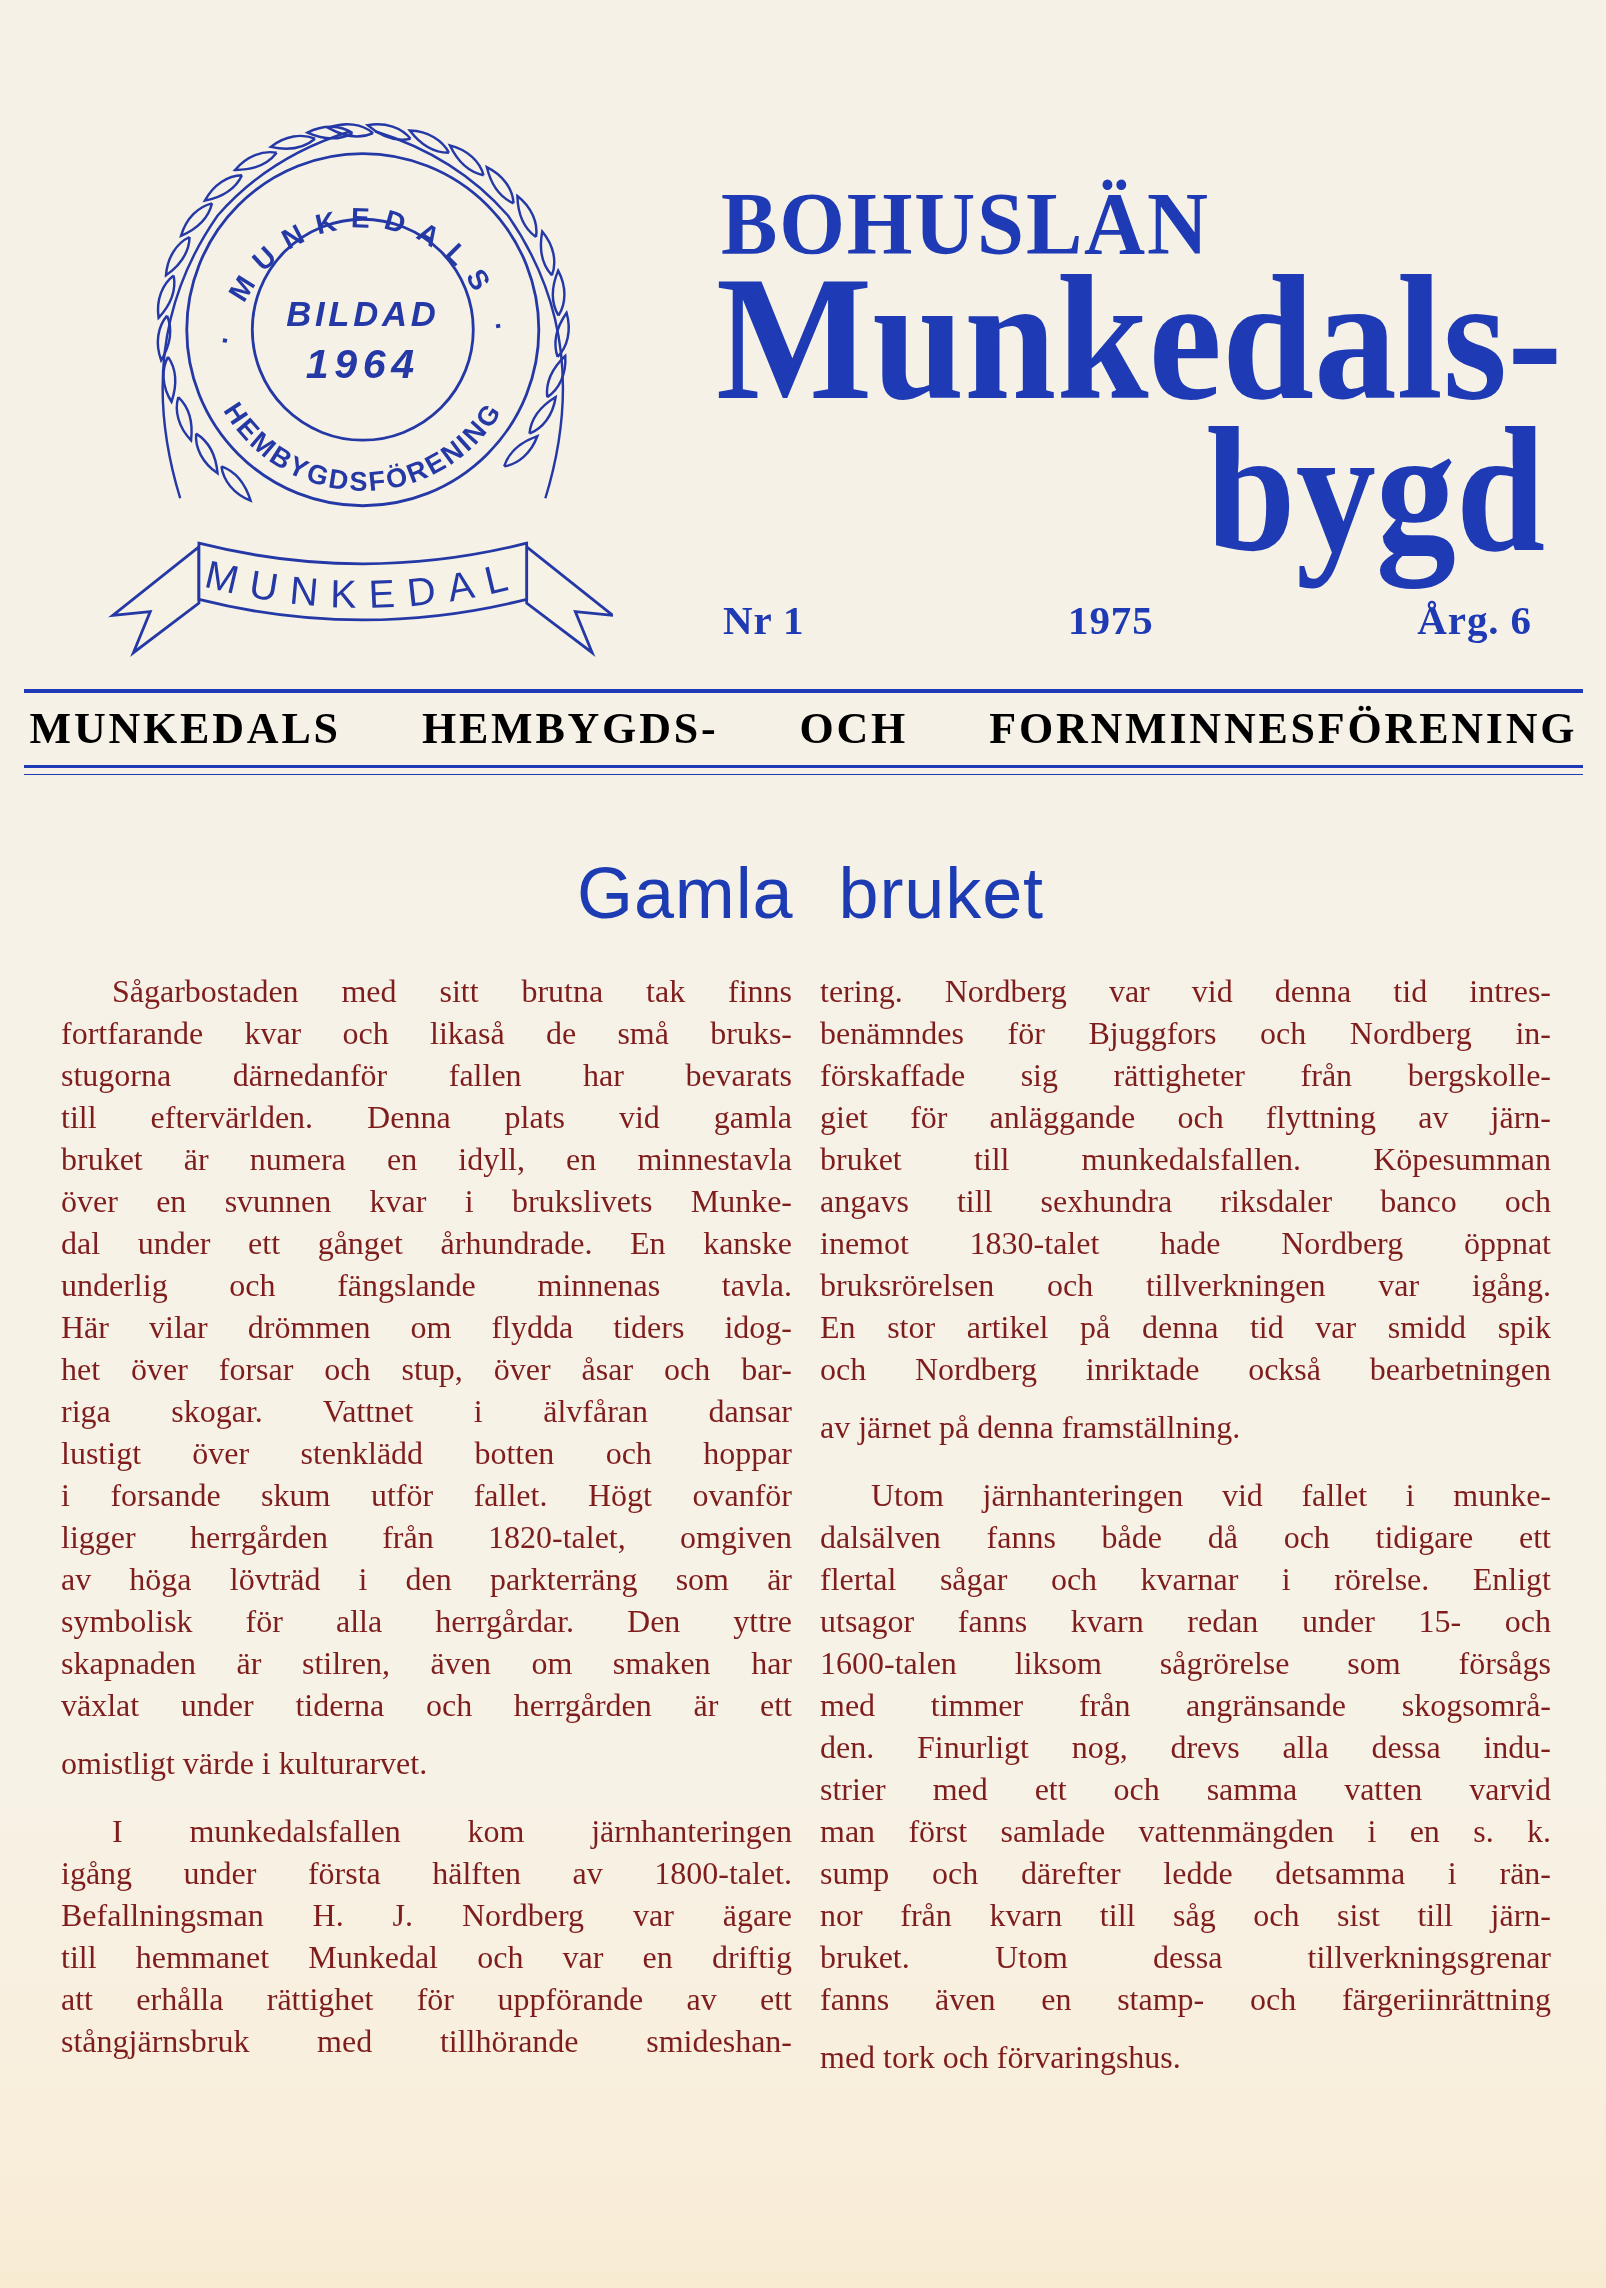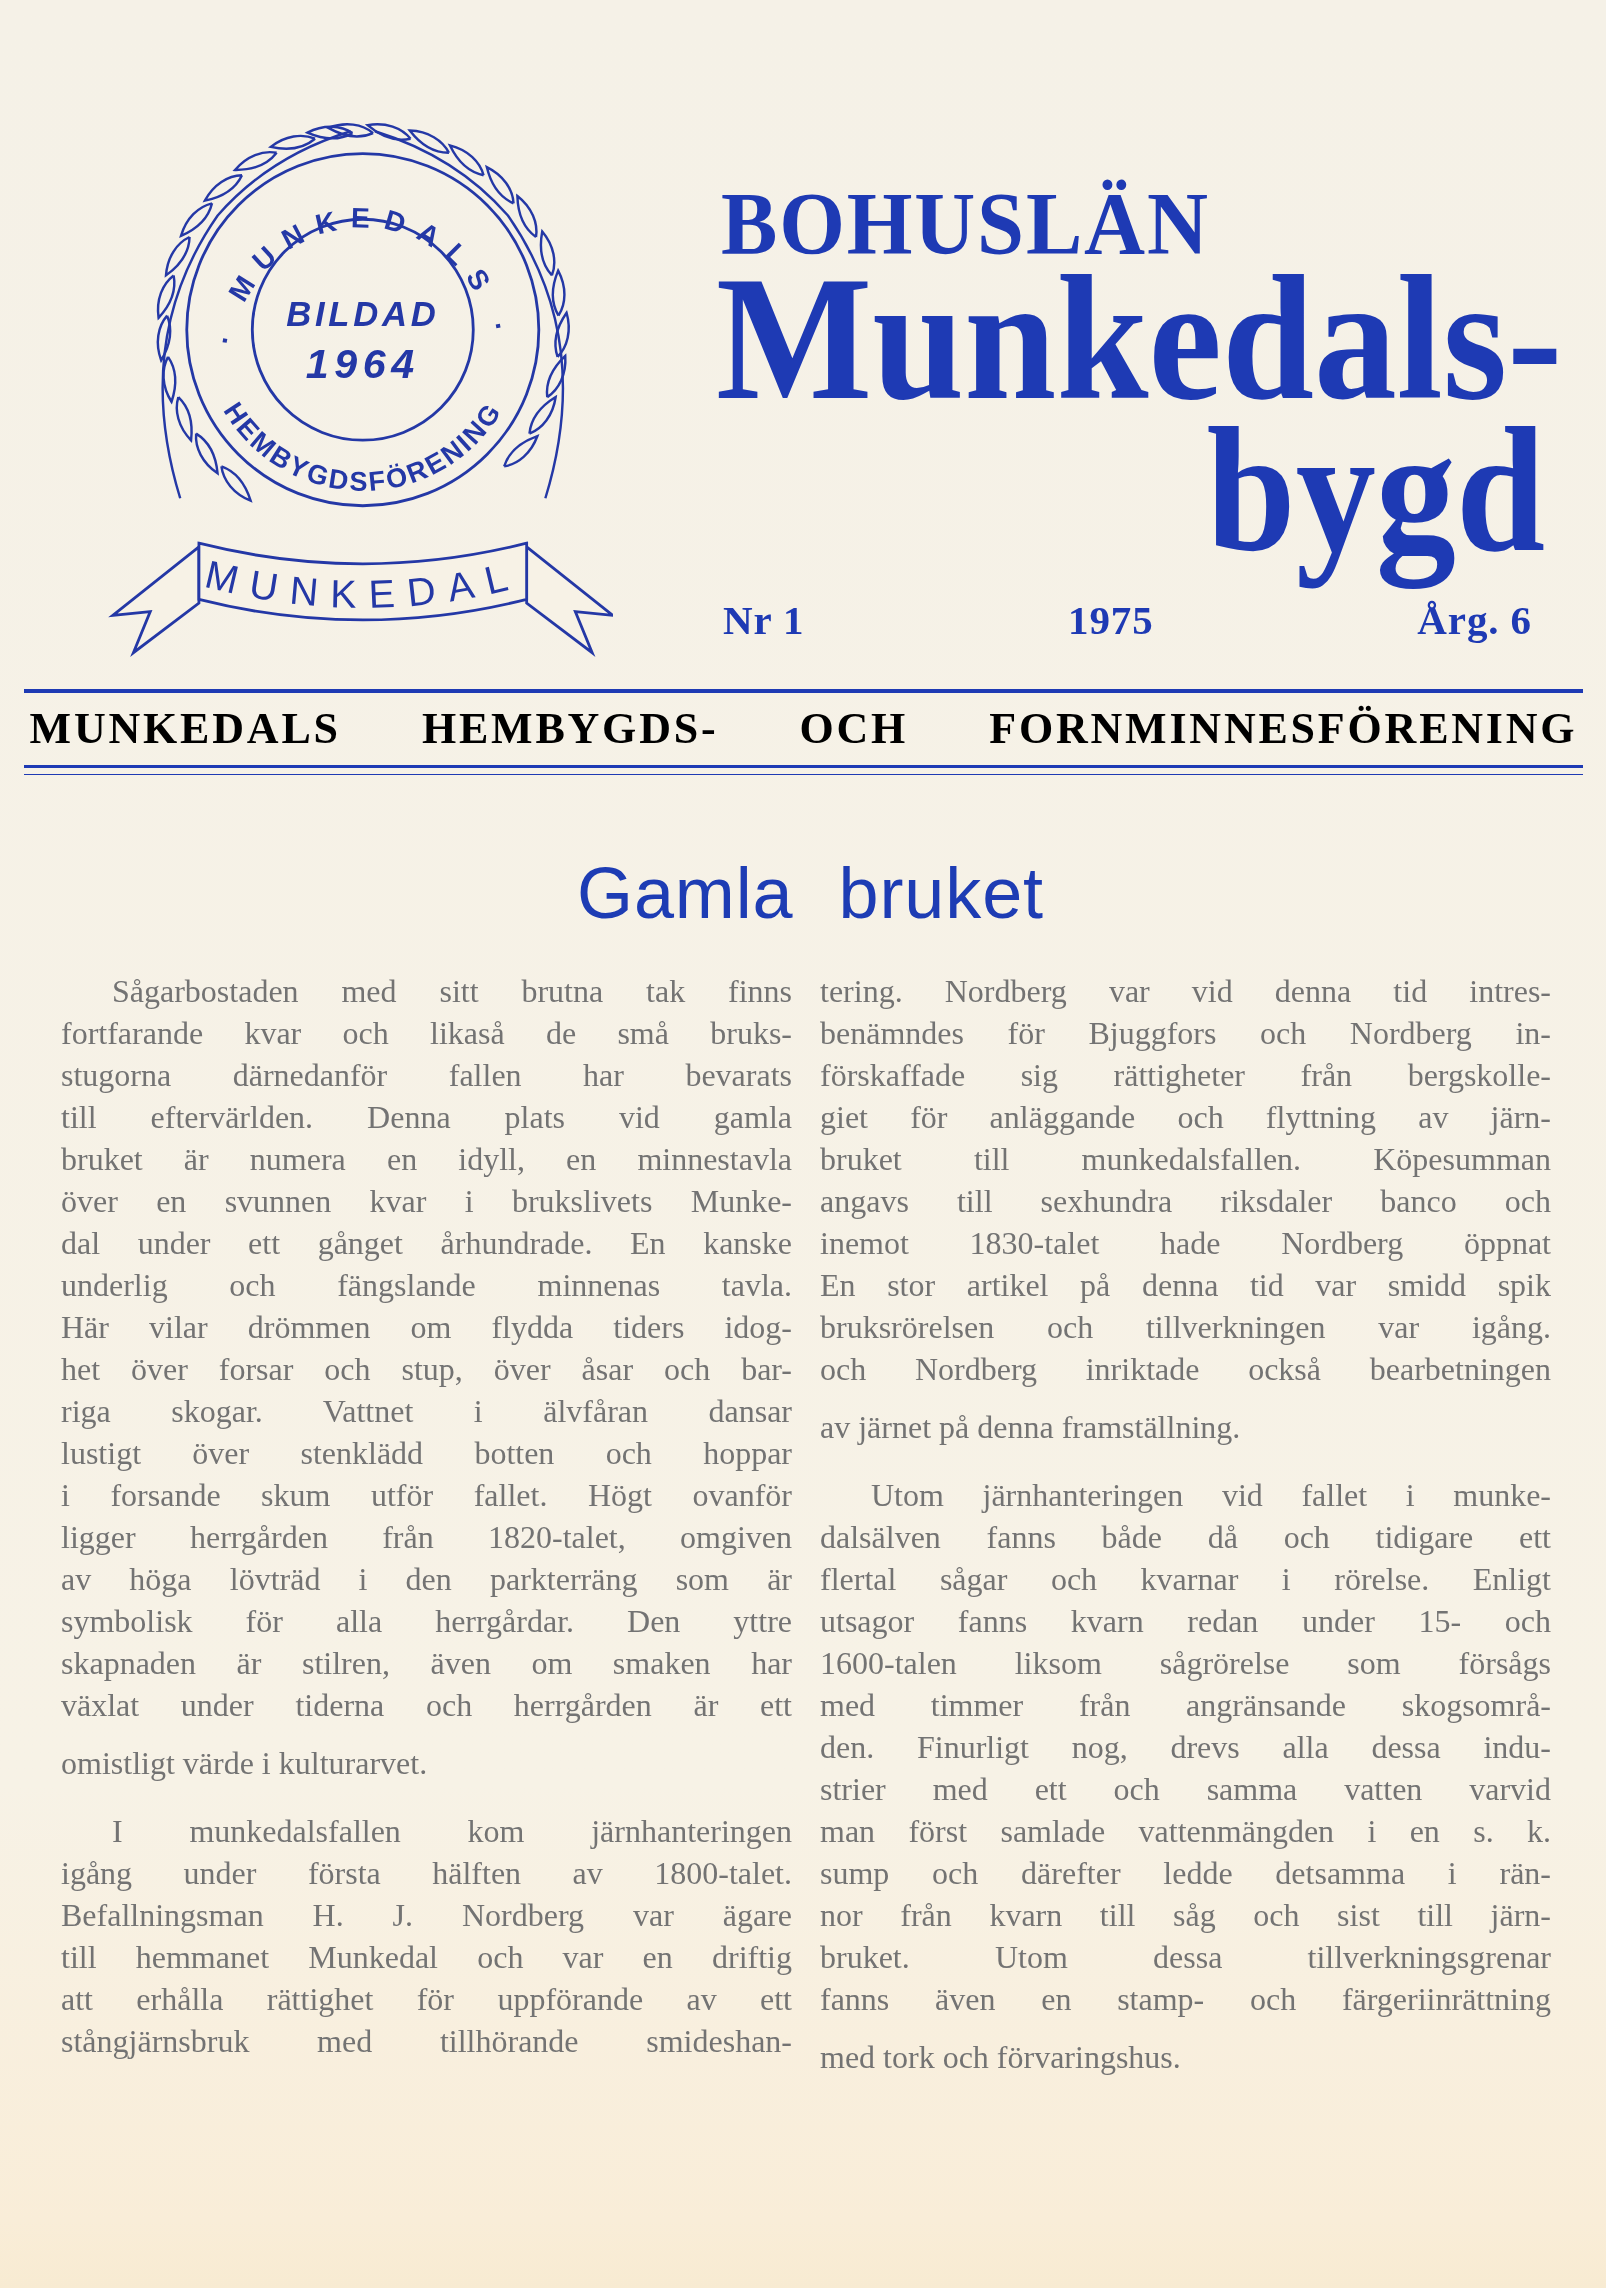--- a/index.html
+++ b/index.html
@@ -30,21 +30,21 @@
   .banner-rule-b{border-top:1.9px solid #1e3ab4;margin-top:5.6px;}
 
   
   .article-title{
     margin:79px 0 0 14px;text-align:center;
     font-family:"Liberation Sans","DejaVu Sans",sans-serif;
     font-weight:400;font-size:72px;line-height:1.1;color:#1d3cb4;
     letter-spacing:0.9px;word-spacing:24px;
   }
   .columns{display:flex;gap:28px;padding:0 56px 0 61px;margin-top:37px;}
-  .col{flex:1 1 0;color:#737373;font-size:32px;line-height:42px;}
+  .col{flex:1 1 0;color:#7f1d1d;font-size:32px;line-height:42px;}
   .para + .para{margin-top:26px;}
   .bl{text-align:justify;text-align-last:justify;height:42px;overflow:visible;}
   .bl.flush{text-align-last:left;margin-top:16px;}
   .para.indent .bl:first-child{text-indent:51px;}
 
   
   .logo-svg{position:absolute;left:77px;top:105px;}
   .emblem-ring-text{font-family:"Liberation Sans","DejaVu Sans",sans-serif;font-weight:700;fill:#2438a6;}
   .emblem-center{font-family:"Liberation Sans","DejaVu Sans",sans-serif;font-style:italic;font-weight:700;fill:#2438a6;}
   .emblem-ribbon-text{font-family:"Liberation Sans","DejaVu Sans",sans-serif;font-weight:400;fill:#2438a6;letter-spacing:14px;}
@@ -171,22 +171,22 @@
         </div>
       <div class="col">
           <div class="para">
             <div class="bl">tering. Nordberg var vid denna tid intres-</div>
             <div class="bl">benämndes för Bjuggfors och Nordberg in-</div>
             <div class="bl">förskaffade sig rättigheter från bergskolle-</div>
             <div class="bl">giet för anläggande och flyttning av järn-</div>
             <div class="bl">bruket till munkedalsfallen. Köpesumman</div>
             <div class="bl">angavs till sexhundra riksdaler banco och</div>
             <div class="bl">inemot 1830-talet hade Nordberg öppnat</div>
+            <div class="bl">bruksrörelsen och tillverkningen var igång.</div>
             <div class="bl">En stor artikel på denna tid var smidd spik</div>
-            <div class="bl">bruksrörelsen och tillverkningen var igång.</div>
             <div class="bl">och Nordberg inriktade också bearbetningen</div>
             <div class="bl flush">av järnet på denna framställning.</div>
           </div>
           <div class="para indent">
             <div class="bl">Utom järnhanteringen vid fallet i munke-</div>
             <div class="bl">dalsälven fanns både då och tidigare ett</div>
             <div class="bl">flertal sågar och kvarnar i rörelse. Enligt</div>
             <div class="bl">utsagor fanns kvarn redan under 15- och</div>
             <div class="bl">1600-talen liksom sågrörelse som försågs</div>
             <div class="bl">med timmer från angränsande skogsområ-</div>

